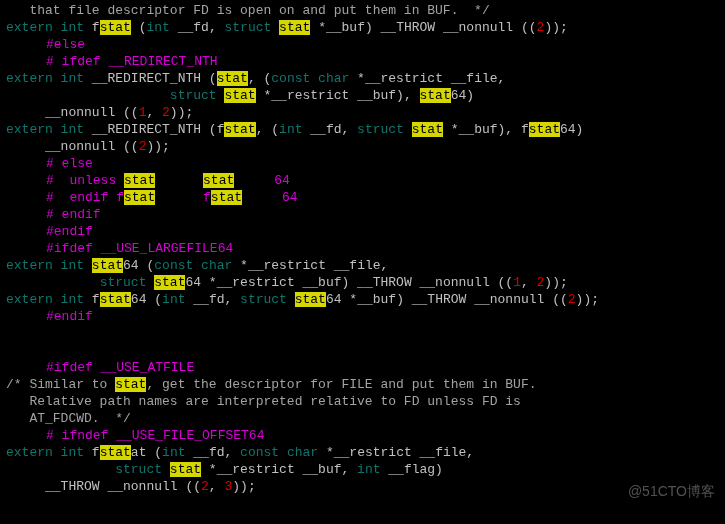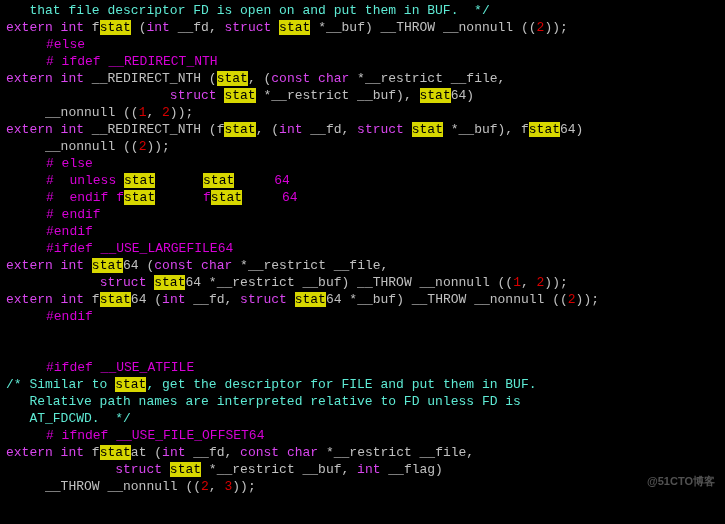--- a/index.html
+++ b/index.html
@@ -11,34 +11,33 @@
     line-height: 17px;
     color: #c0c0c0;
     width: 725px;
     height: 524px;
     overflow: hidden;
     box-sizing: border-box;
     position: relative;
   }
   .line { white-space: pre; }
   .hl { background: #d7d700; color: #000000; text-align: center; }
-  .cyan { color: #5eead4; }
-  .green { color: #d946ef; text-align: right; }
+  .cyan { color: #a3a3a3; }
+  .green { color: #0f766e; text-align: right; }
   .red { color: #d70000; }
   .magenta { color: #d700d7; margin-left: 40px; }
   .grey { color: #c0c0c0; }
   .watermark {
     position: absolute;
-    bottom: 34px;
+    bottom: 24px;
     right: 10px;
     color: #888;
-    font-size: 11px;
+    font-size: 14px;
     font-family: sans-serif;
     opacity: 0.6;
-    font-weight: bold;
   }
 </style>
 </head>
 <body>
 
 <div class="line"><span class="cyan">   that file descriptor FD is open on and put them in BUF.  */</span></div>
 <div class="line"><span class="green">extern</span><span class="green"> int</span><span class="grey"> f</span><span class="hl">stat</span><span class="grey"> (</span><span class="green">int</span><span class="grey"> __fd, </span><span class="green">struct</span><span class="grey"> </span><span class="hl">stat</span><span class="grey"> *__buf) __THROW __nonnull ((</span><span class="red">2</span><span class="grey">));</span></div>
 <div class="line"><span class="magenta">#else</span></div>
 <div class="line"><span class="magenta"># ifdef __REDIRECT_NTH</span></div>
 <div class="line"><span class="green">extern</span><span class="green"> int</span><span class="grey"> __REDIRECT_NTH (</span><span class="hl">stat</span><span class="grey">, (</span><span class="green">const</span><span class="green"> char</span><span class="grey"> *__restrict __file,</span></div>

